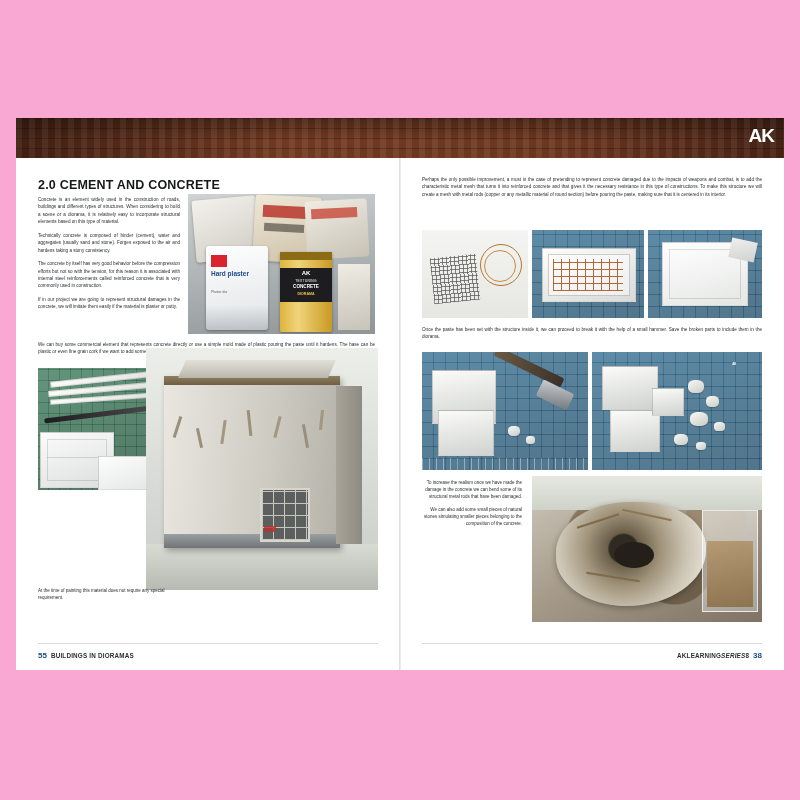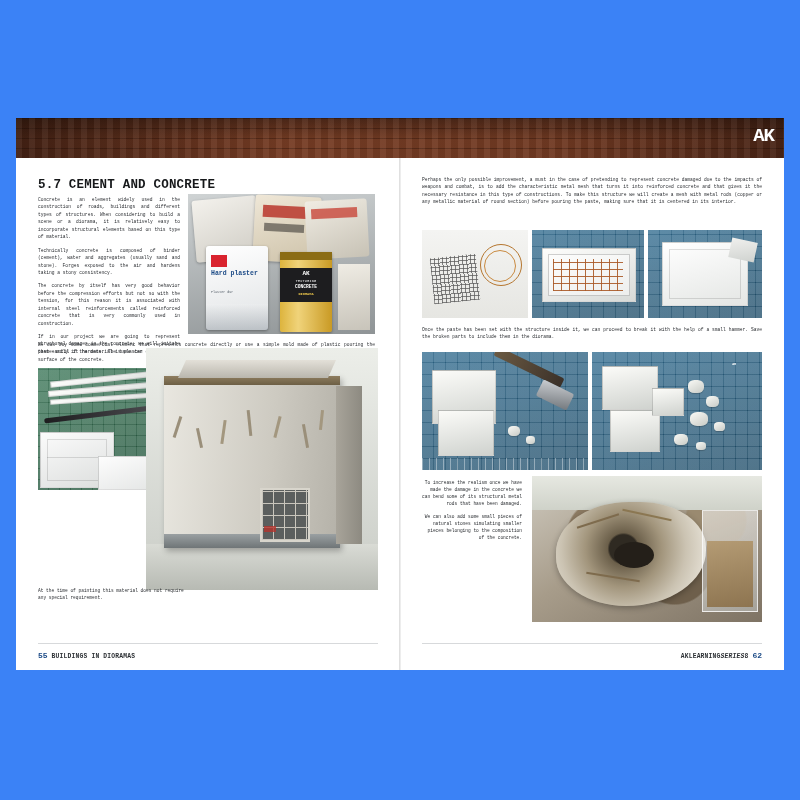--- a/index.html
+++ b/index.html
@@ -1,17 +1,17 @@
 <!DOCTYPE html>
 <html><head>
 <meta charset="utf-8">
 <style>
   html,body{margin:0;padding:0;background:#ffffff;}
   body{width:800px;height:800px;font-family:"Liberation Sans",sans-serif;overflow:hidden;}
-  .page-wrap{position:absolute;left:0;top:0;width:800px;height:800px;background:#3b82f6;font-family:Liberation Mono, monospace;}
+  .page-wrap{position:absolute;left:0;top:0;width:800px;height:800px;background:#f9a8d4;}
   .spread{position:absolute;left:16px;top:118px;width:768px;height:552px;background:#fff;box-shadow:0 0 0 0 transparent;}
 
   
   .brick{position:absolute;left:0;top:0;width:768px;height:40px;
     background:
       linear-gradient(180deg,rgba(0,0,0,.35),rgba(0,0,0,0) 55%),
       repeating-linear-gradient(0deg,#7b3f26 0px,#7b3f26 9px,#5c2d1a 9px,#5c2d1a 10px),
       repeating-linear-gradient(90deg,#8a4a2c 0px,#8a4a2c 27px,#4e2616 27px,#4e2616 28px);
     background-blend-mode:normal,normal,multiply;
     overflow:hidden;}
@@ -74,21 +74,21 @@
 <div class="page-wrap">
   <div class="spread">
 
     <div class="brick">
       <div class="brick-dark"></div>
     </div>
     <div class="ak-logo">AK</div>
 
     <div class="page left">
 
-      <h1 class="sec">5.7 CEMENT AND CONCRETE</h1>
+      <h1 class="sec">2.0 CEMENT AND CONCRETE</h1>
 
       <div class="col" style="left:22px;top:38px;width:142px;">
         <p>Concrete is an element widely used in the construction of roads, buildings and different types of structures. When considering to build a scene or a diorama, it is relatively easy to incorporate structural elements based on this type of material.</p>
         <p>Technically concrete is composed of binder (cement), water and aggregates (usually sand and stone). Forges exposed to the air and hardens taking a stony consistency.</p>
         <p>The concrete by itself has very good behavior before the compression efforts but not so with the tension, for this reason it is associated with internal steel reinforcements called reinforced concrete that is very commonly used in construction.</p>
         <p>If in our project we are going to represent structural damages in the concrete, we will imitate them easily if the material is plaster or putty.</p>
       </div>
 
       <div class="col" style="left:22px;top:183px;width:337px;">
         <p>We can buy some commercial element that represents concrete directly or use a simple mold made of plastic pouring the paste until it hardens. The base can be plastic or even fine grain cork if we want to add some extra texture to the surface of the concrete.</p>
@@ -234,19 +234,19 @@
       </div>
 
       <div class="txtbox" style="left:22px;top:322px;width:100px;">
         <div>To increase the realism once we have made the damage in the concrete we can bend some of its structural metal rods that have been damaged.</div>
         <div style="height:6px;"></div>
         <div>We can also add some small pieces of natural stones simulating smaller pieces belonging to the composition of the concrete.</div>
       </div>
 
       <div class="rule" style="right:22px;bottom:26px;width:340px;"></div>
       <div class="folio folio-right">
-        <span class="t" style="margin-right:0;">AK</span><span class="t" style="margin-right:0;font-stretch:condensed;">LEARNING</span><span class="t" style="margin-right:0;font-style:italic;">SERIES</span><span class="t">8</span><span>62</span>
+        <span class="t" style="margin-right:0;">AK</span><span class="t" style="margin-right:0;font-stretch:condensed;">LEARNING</span><span class="t" style="margin-right:0;font-style:italic;">SERIES</span><span class="t">8</span><span>38</span>
       </div>
     </div>
 
     <div class="gutter"></div>
   </div>
 </div>
 
 </body></html>

